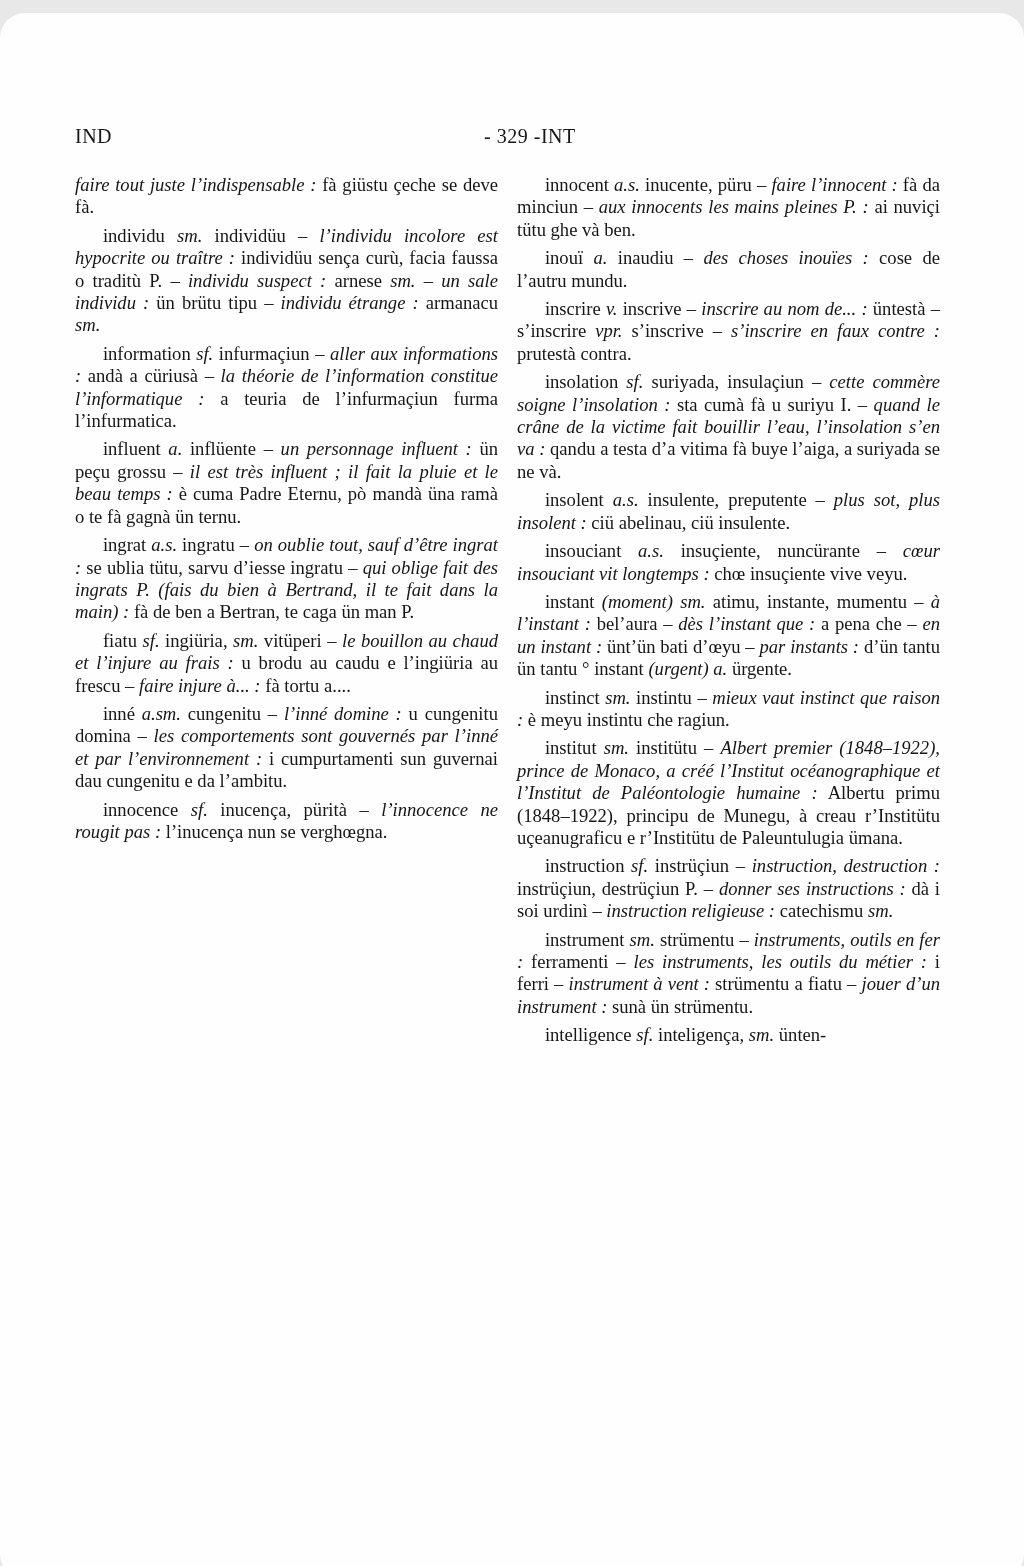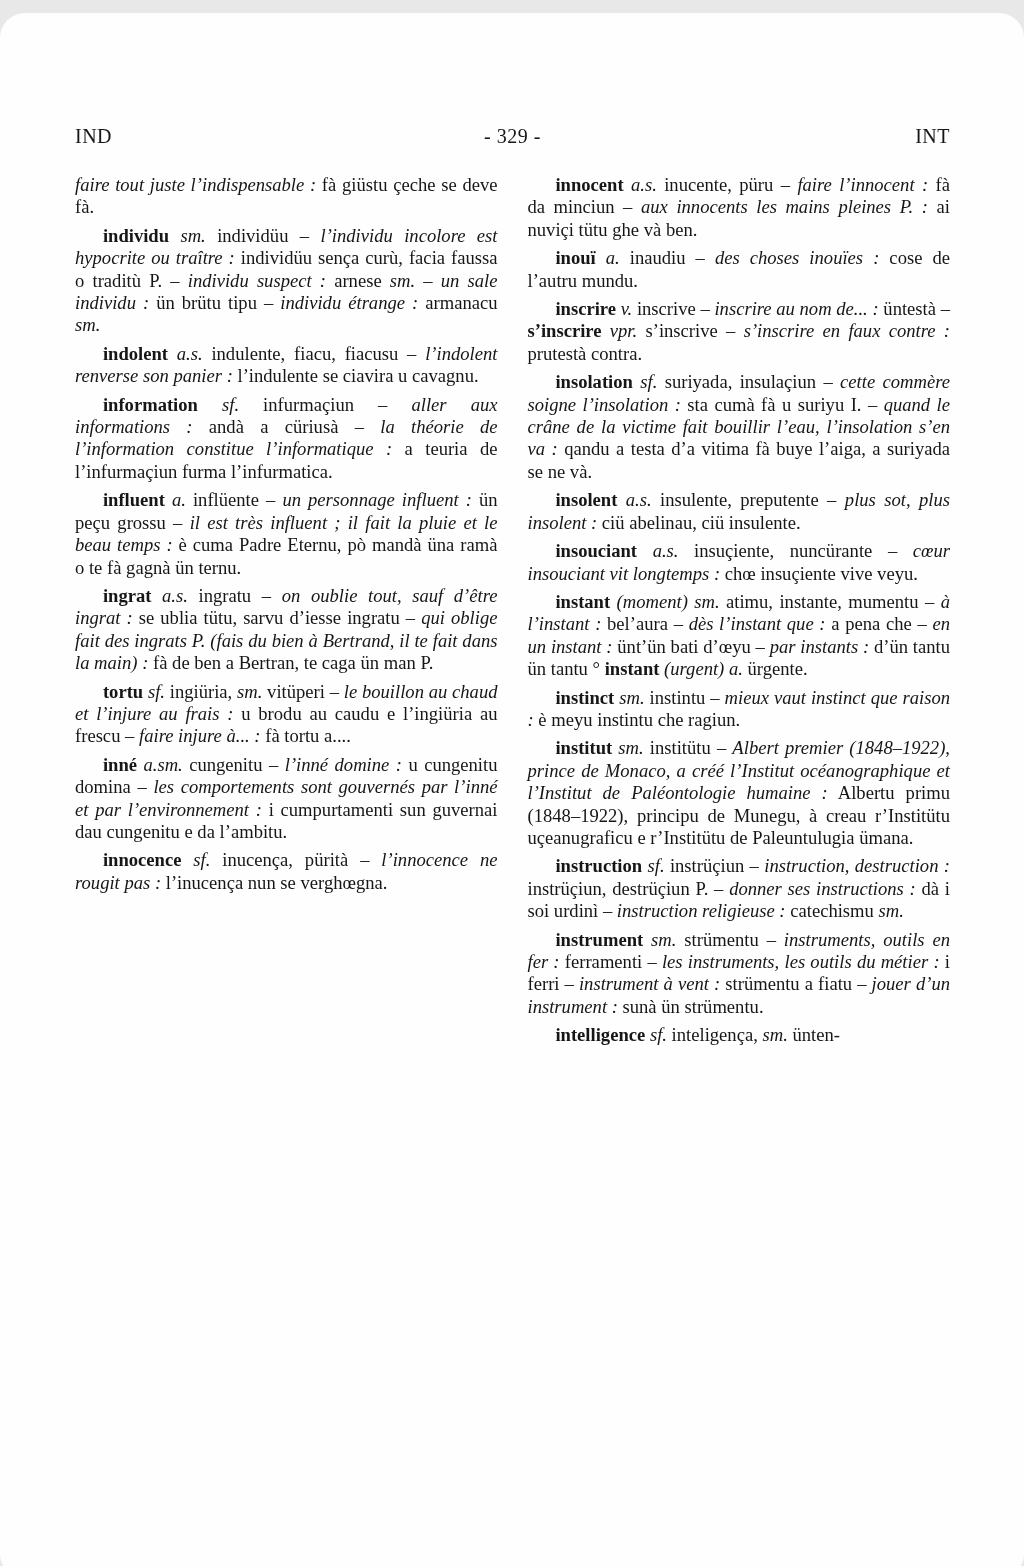--- a/index.html
+++ b/index.html
@@ -17,61 +17,60 @@
     border-radius: 25px;
   }
   .running-head {
     display: flex;
     align-items: baseline;
     font-size: 20px;
     letter-spacing: 0.5px;
     margin-bottom: 26px;
   }
   .running-head .guide { flex: 1; }
-  .running-head .guide.right { text-align: right; }
+  .running-head .guide.right { }
   .running-head .pageno { flex: 0 0 auto; text-align: left; }
   .columns {
     display: flex;
-    gap: 30px;
+    gap: 19px;
     align-items: flex-start;
   }
   .col {
     width: 423px;
     font-size: 18.6px;
     line-height: 22.4px;
     text-align: justify;
     text-justify: inter-word;
   }
   .col p.entry {
     margin: 0 0 6px 0;
     text-indent: 1.5em;
   }
   .col p.entry.continuation { text-indent: 0; }
-  .b { font-weight: bold; font-style: normal; }
+  .b { font-weight: normal; font-style: normal; }
   .i { font-style: italic; }
   .r { font-style: normal; }
 </style>
 </head>
 <body>
 
 <div class="page">
   <header class="running-head">
     <span class="guide">IND</span>
     <span class="pageno">- 329 -</span>
     <span class="guide right">INT</span>
   </header>
   <main class="columns">
     <section class="col">
         <p class="entry continuation"><span class="i">faire tout juste l’indispensable :</span><span class="r"> fà giüstu çeche se deve fà.</span></p>
         <p class="entry"><span class="b">individu</span><span class="i"> sm.</span><span class="r"> individüu – </span><span class="i">l’individu incolore est hypocrite ou traître :</span><span class="r"> individüu sença curù, facia faussa o traditù P. – </span><span class="i">individu suspect :</span><span class="r"> arnese </span><span class="i">sm.</span><span class="r"> – </span><span class="i">un sale individu :</span><span class="r"> ün brütu tipu – </span><span class="i">individu étrange :</span><span class="r"> armanacu </span><span class="i">sm.</span></p>
-        <p class="entry"><span class="b">indolent</span><span class="i"> a.s.</span><span class="r"> indulente, fiacu, fiacusu – </span><span class="i">l’indolent renverse son panier :</span><span class="r"> l’indulente se ciavira u cavagnu.</span></p>
         <p class="entry"><span class="b">information</span><span class="i"> sf.</span><span class="r"> infurmaçiun – </span><span class="i">aller aux informations :</span><span class="r"> andà a cüriusà – </span><span class="i">la théorie de l’information constitue l’informatique :</span><span class="r"> a teuria de l’infurmaçiun furma l’infurmatica.</span></p>
         <p class="entry"><span class="b">influent</span><span class="i"> a.</span><span class="r"> inflüente – </span><span class="i">un personnage influent :</span><span class="r"> ün peçu grossu – </span><span class="i">il est très influent ; il fait la pluie et le beau temps :</span><span class="r"> è cuma Padre Eternu, pò mandà üna ramà o te fà gagnà ün ternu.</span></p>
         <p class="entry"><span class="b">ingrat</span><span class="i"> a.s.</span><span class="r"> ingratu – </span><span class="i">on oublie tout, sauf d’être ingrat :</span><span class="r"> se ublia tütu, sarvu d’iesse ingratu – </span><span class="i">qui oblige fait des ingrats P. (fais du bien à Bertrand, il te fait dans la main) :</span><span class="r"> fà de ben a Bertran, te caga ün man P.</span></p>
-        <p class="entry"><span class="b">tortu</span><span class="i"> sf.</span><span class="r"> ingiüria, </span><span class="i">sm.</span><span class="r"> vitüperi – </span><span class="i">le bouillon au chaud et l’injure au frais :</span><span class="r"> u brodu au caudu e l’ingiüria au frescu – </span><span class="i">faire injure à... :</span><span class="r"> fà tortu a....</span></p>
+        <p class="entry"><span class="b">fiatu</span><span class="i"> sf.</span><span class="r"> ingiüria, </span><span class="i">sm.</span><span class="r"> vitüperi – </span><span class="i">le bouillon au chaud et l’injure au frais :</span><span class="r"> u brodu au caudu e l’ingiüria au frescu – </span><span class="i">faire injure à... :</span><span class="r"> fà tortu a....</span></p>
         <p class="entry"><span class="b">inné</span><span class="i"> a.sm.</span><span class="r"> cungenitu – </span><span class="i">l’inné domine :</span><span class="r"> u cungenitu domina – </span><span class="i">les comportements sont gouvernés par l’inné et par l’environnement :</span><span class="r"> i cumpurtamenti sun guvernai dau cungenitu e da l’ambitu.</span></p>
         <p class="entry"><span class="b">innocence</span><span class="i"> sf.</span><span class="r"> inucença, pürità – </span><span class="i">l’innocence ne rougit pas :</span><span class="r"> l’inucença nun se verghœgna.</span></p>
       </section>
     <section class="col">
         <p class="entry"><span class="b">innocent</span><span class="i"> a.s.</span><span class="r"> inucente, püru – </span><span class="i">faire l’innocent :</span><span class="r"> fà da minciun – </span><span class="i">aux innocents les mains pleines P. :</span><span class="r"> ai nuviçi tütu ghe và ben.</span></p>
         <p class="entry"><span class="b">inouï</span><span class="i"> a.</span><span class="r"> inaudiu – </span><span class="i">des choses inouïes :</span><span class="r"> cose de l’autru mundu.</span></p>
         <p class="entry"><span class="b">inscrire</span><span class="i"> v.</span><span class="r"> inscrive – </span><span class="i">inscrire au nom de... :</span><span class="r"> üntestà – </span><span class="b">s’inscrire</span><span class="i"> vpr.</span><span class="r"> s’inscrive – </span><span class="i">s’inscrire en faux contre :</span><span class="r"> prutestà contra.</span></p>
         <p class="entry"><span class="b">insolation</span><span class="i"> sf.</span><span class="r"> suriyada, insulaçiun – </span><span class="i">cette commère soigne l’insolation :</span><span class="r"> sta cumà fà u suriyu I. – </span><span class="i">quand le crâne de la victime fait bouillir l’eau, l’insolation s’en va :</span><span class="r"> qandu a testa d’a vitima fà buye l’aiga, a suriyada se ne và.</span></p>
         <p class="entry"><span class="b">insolent</span><span class="i"> a.s.</span><span class="r"> insulente, preputente – </span><span class="i">plus sot, plus insolent :</span><span class="r"> ciü abelinau, ciü insulente.</span></p>
         <p class="entry"><span class="b">insouciant</span><span class="i"> a.s.</span><span class="r"> insuçiente, nuncürante – </span><span class="i">cœur insouciant vit longtemps :</span><span class="r"> chœ insuçiente vive veyu.</span></p>

